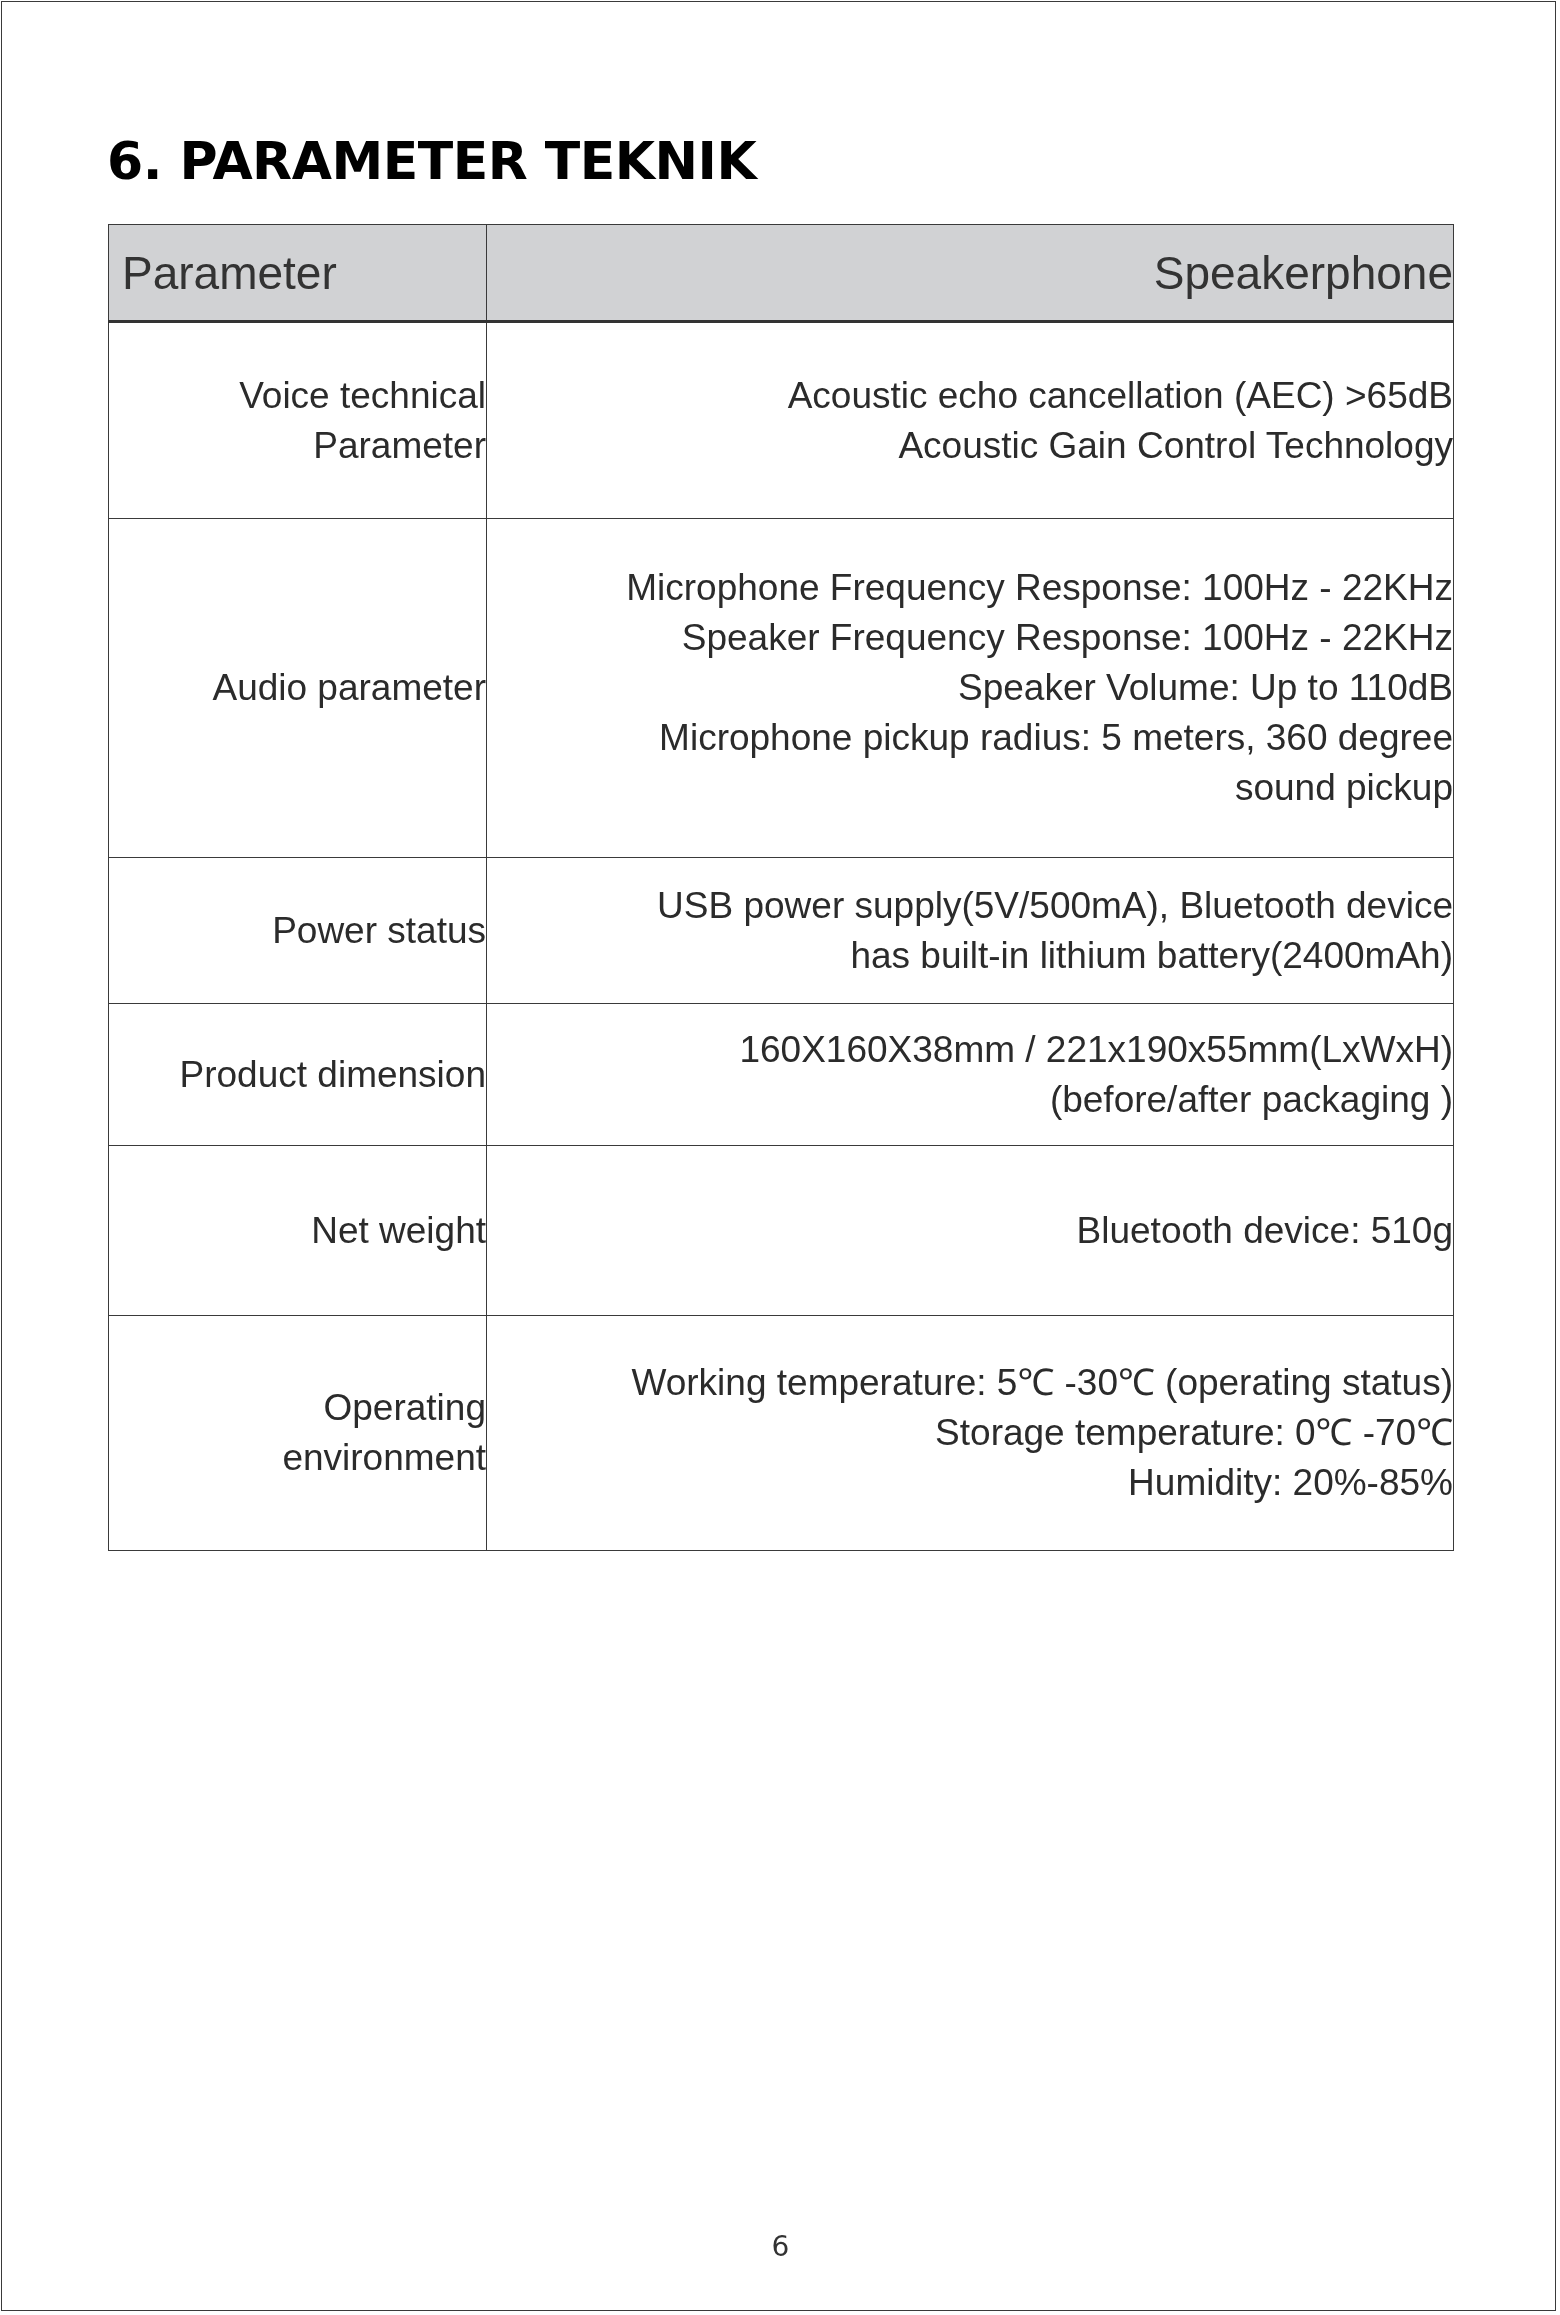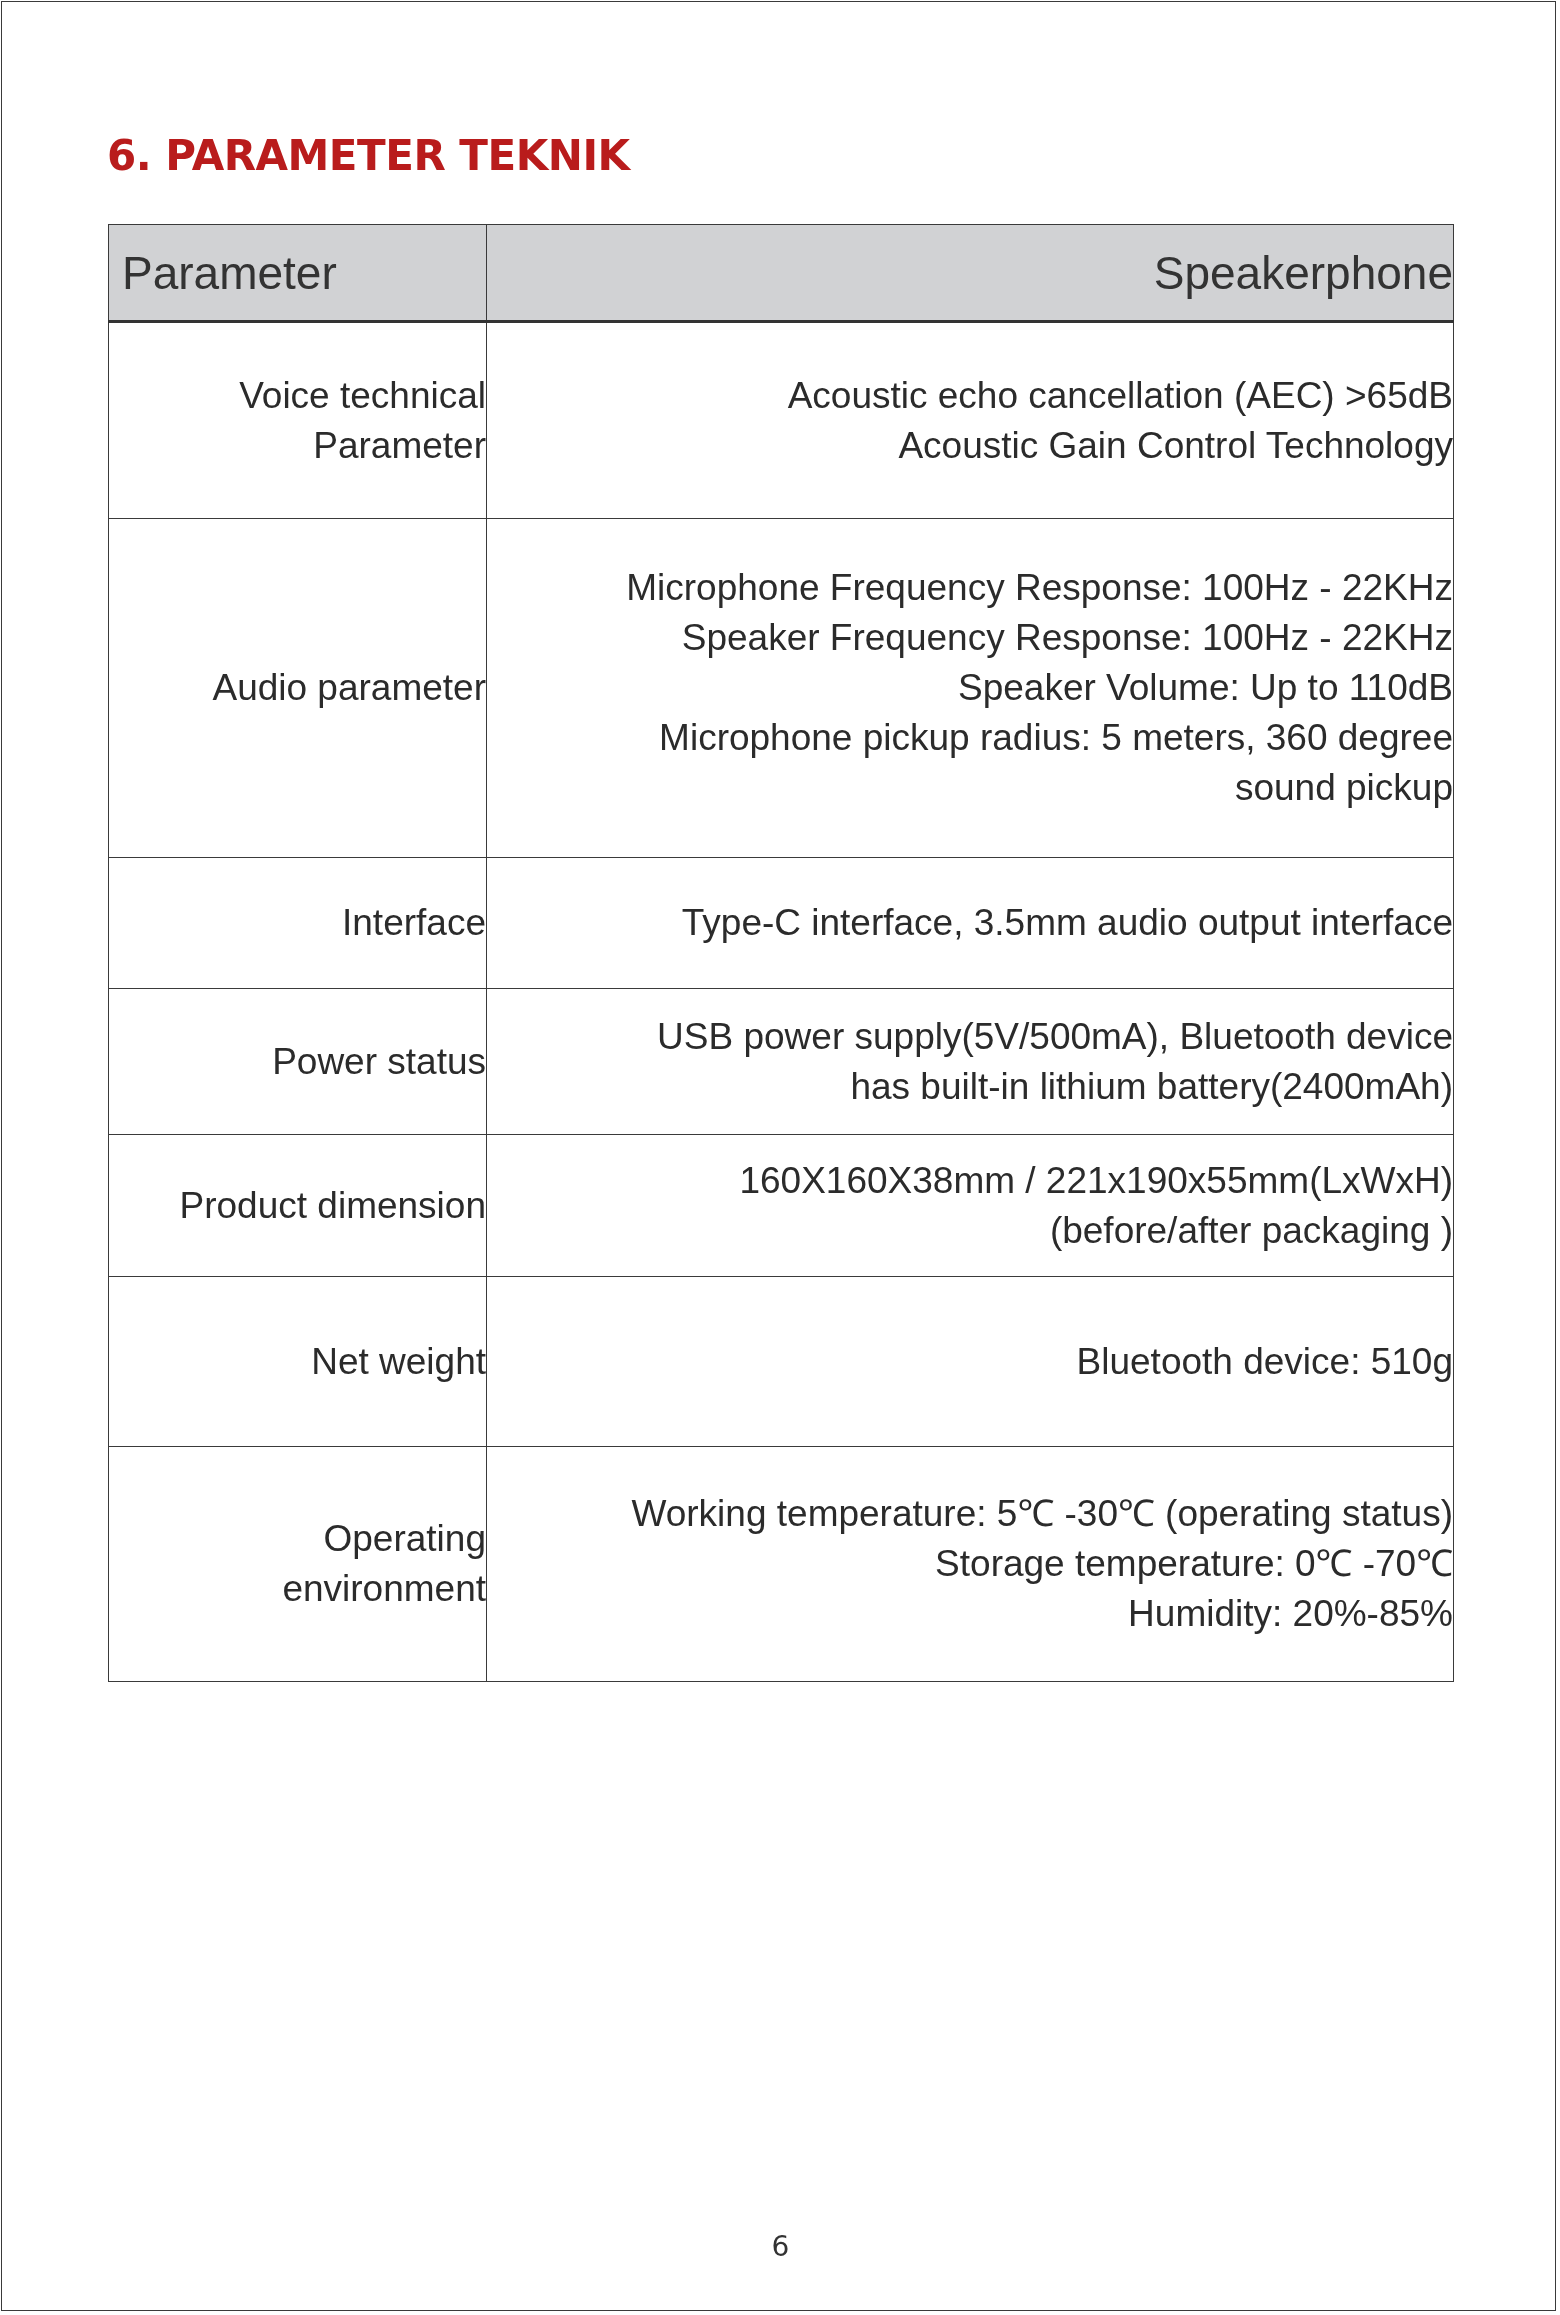--- a/index.html
+++ b/index.html
@@ -1,18 +1,18 @@
 <!DOCTYPE html>
 <html style="font-size:15px"><head>
 <meta charset="utf-8">
 <style>
   html, body { margin:0; padding:0; background:#ffffff; }
   body { width:1561px; height:2316px; position:relative; overflow:hidden; font-family:"Liberation Sans", sans-serif; color:#2b2b2b; }
   .page-border { position:absolute; left:0.9px; top:0.9px; width:1555px; height:2310px; border:1.9px solid #3a3a3a; box-sizing:border-box; }
-  .title { position:absolute; left:107px; top:131px; font-family:"DejaVu Sans", sans-serif; font-weight:bold; font-size:42px; letter-spacing:-0.5px; color:#b91c1c; margin:0; }
+  .title { position:absolute; left:107px; top:131px; font-family:"DejaVu Sans", sans-serif; font-weight:bold; font-size:52px; letter-spacing:-0.5px; color:#000000; margin:0; }
   table.spec { position:absolute; left:108px; top:224px; width:1344px; border-collapse:collapse; table-layout:fixed; }
   table.spec td, table.spec th { border:1.9px solid #3a3a3a; padding:0; vertical-align:middle; font-weight:normal;text-align:right; }
   table.spec col.c1 { width:378px; }
   table.spec col.c2 { width:967px; }
   .hdr th { background:#d1d2d4; height:95px; font-size:46px; color:#333; }
   .hdr th.h1 { text-align:left; padding-left:13px; }
   .hdr th.h2 { }
   .hdr { border-bottom:3.7px solid #333; }
   td.label { font-size:37px; line-height:50px; padding-left:13px; padding-right:9.3px; }
   td.value { font-size:37px; line-height:50px; padding-left:22.4px; padding-right:9.3px; }
@@ -53,28 +53,20 @@
         <span class="line">Audio parameter</span>
       </td>
       <td class="value">
         <span class="line">Microphone Frequency Response: 100Hz - 22KHz</span>
         <span class="line">Speaker Frequency Response: 100Hz - 22KHz</span>
         <span class="line">Speaker Volume: Up to 110dB</span>
         <span class="line">Microphone pickup radius: 5 meters, 360 degree</span>
         <span class="line">sound pickup</span>
       </td>
     </tr>
-    <tr style="height:131px">
-      <td class="label">
-        <span class="line">Interface</span>
-      </td>
-      <td class="value">
-        <span class="line">Type-C interface, 3.5mm audio output interface</span>
-      </td>
-    </tr>
     <tr style="height:146px">
       <td class="label">
         <span class="line">Power status</span>
       </td>
       <td class="value">
         <span class="line">USB power supply(5V/500mA), Bluetooth device</span>
         <span class="line">has built-in lithium battery(2400mAh)</span>
       </td>
     </tr>
     <tr style="height:142px">

